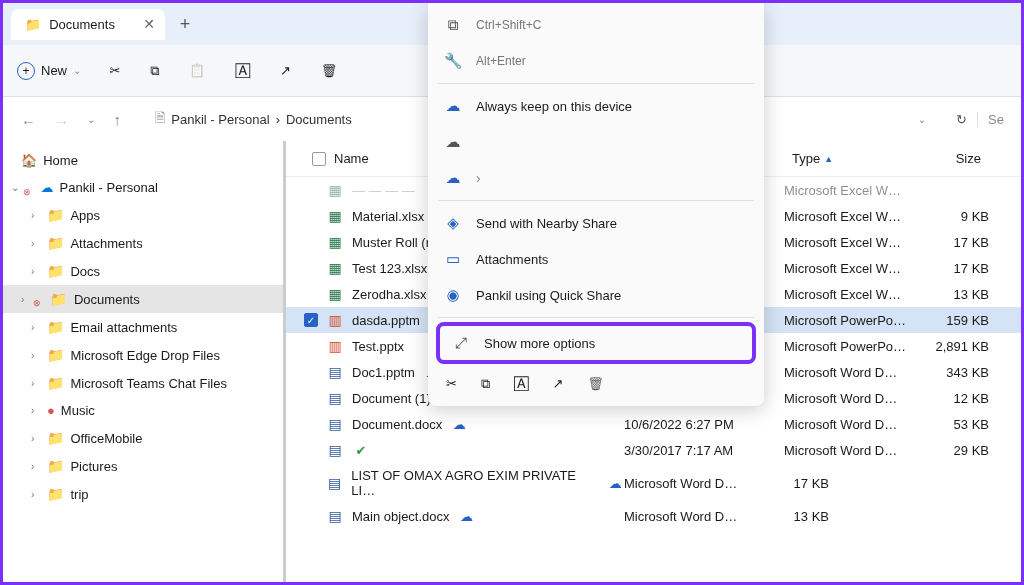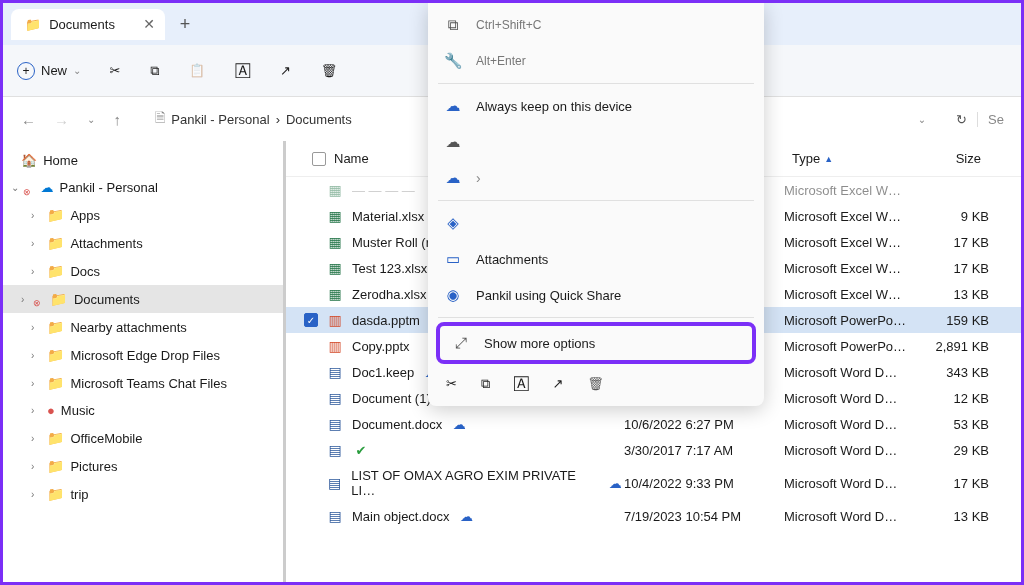--- a/index.html
+++ b/index.html
@@ -132,21 +132,21 @@
         </div>
         <div class="sb-item l1 sel" style="padding-left: 18px;">
           <span class="sb-chevron">›</span>
           <span class="err">⊗</span>
           <span class="sb-folder">📁</span>
           <span>Documents</span>
         </div>
         <div class="sb-item l1">
           <span class="sb-chevron">›</span>
           <span class="sb-folder">📁</span>
-          <span>Nearby attachments</span>
+          <span>Email attachments</span>
         </div>
         <div class="sb-item l1">
           <span class="sb-chevron">›</span>
           <span class="sb-folder">📁</span>
           <span>Microsoft Edge Drop Files</span>
         </div>
         <div class="sb-item l1">
           <span class="sb-chevron">›</span>
           <span class="sb-folder">📁</span>
           <span>Microsoft Teams Chat Files</span>
@@ -250,32 +250,32 @@
             <span class="status-ico"></span>
           </div>
           <div class="c-date">M</div>
           <div class="c-type">Microsoft PowerPo…</div>
           <div class="c-size">159 KB</div>
         </div>
         <div class="frow">
           <div class="c-name">
             <span style="width:14px"></span>
             <span class="fi fi-pp">▥</span>
-            <span>Copy.pptx</span>
+            <span>Test.pptx</span>
             <span class="status-ico"></span>
           </div>
           <div class="c-date"></div>
           <div class="c-type">Microsoft PowerPo…</div>
           <div class="c-size">2,891 KB</div>
         </div>
         <div class="frow">
           <div class="c-name">
             <span style="width:14px"></span>
             <span class="fi fi-doc">▤</span>
-            <span>Doc1.keep</span>
+            <span>Doc1.pptm</span>
             <span class="status-ico cloud">☁</span>
           </div>
           <div class="c-date">8/10/2022 9:33 AM</div>
           <div class="c-type">Microsoft Word D…</div>
           <div class="c-size">343 KB</div>
         </div>
         <div class="frow">
           <div class="c-name">
             <span style="width:14px"></span>
             <span class="fi fi-doc">▤</span>
@@ -307,32 +307,30 @@
           <div class="c-type">Microsoft Word D…</div>
           <div class="c-size">29 KB</div>
         </div>
         <div class="frow">
           <div class="c-name">
             <span style="width:14px"></span>
             <span class="fi fi-doc">▤</span>
             <span>LIST OF OMAX AGRO EXIM PRIVATE LI…</span>
             <span class="status-ico cloud">☁</span>
           </div>
-          <div class="c-date">10/4/2022 9:33 PM</div>
           <div class="c-type">Microsoft Word D…</div>
           <div class="c-size">17 KB</div>
         </div>
         <div class="frow">
           <div class="c-name">
             <span style="width:14px"></span>
             <span class="fi fi-doc">▤</span>
             <span>Main object.docx</span>
             <span class="status-ico cloud">☁</span>
           </div>
-          <div class="c-date">7/19/2023 10:54 PM</div>
           <div class="c-type">Microsoft Word D…</div>
           <div class="c-size">13 KB</div>
         </div>
       </div>
   </div>
 </div>
 
 <div class="ctxmenu">
   <div class="ctx-item">
       <span class="ctx-ico">⧉</span>
@@ -350,20 +348,21 @@
   <div class="ctx-item">
       <span class="ctx-ico">☁</span>
     </div>
   <div class="ctx-item">
       <span class="ctx-ico" style="color:#2962c6">☁</span>
       <span class="ctx-sub">›</span>
     </div>
   <div class="ctx-sep"></div>
   <div class="ctx-item">
       <span class="ctx-ico" style="color:#2962c6">◈</span>
+      <span class="ctx-label">Send with Nearby Share</span>
     </div>
   <div class="ctx-item">
       <span class="ctx-ico" style="color:#2962c6">▭</span>
       <span class="ctx-label">Attachments</span>
     </div>
   <div class="ctx-item">
       <span class="ctx-ico" style="color:#2962c6">◉</span>
       <span class="ctx-label">Pankil using Quick Share</span>
     </div>
   <div class="ctx-sep"></div>

